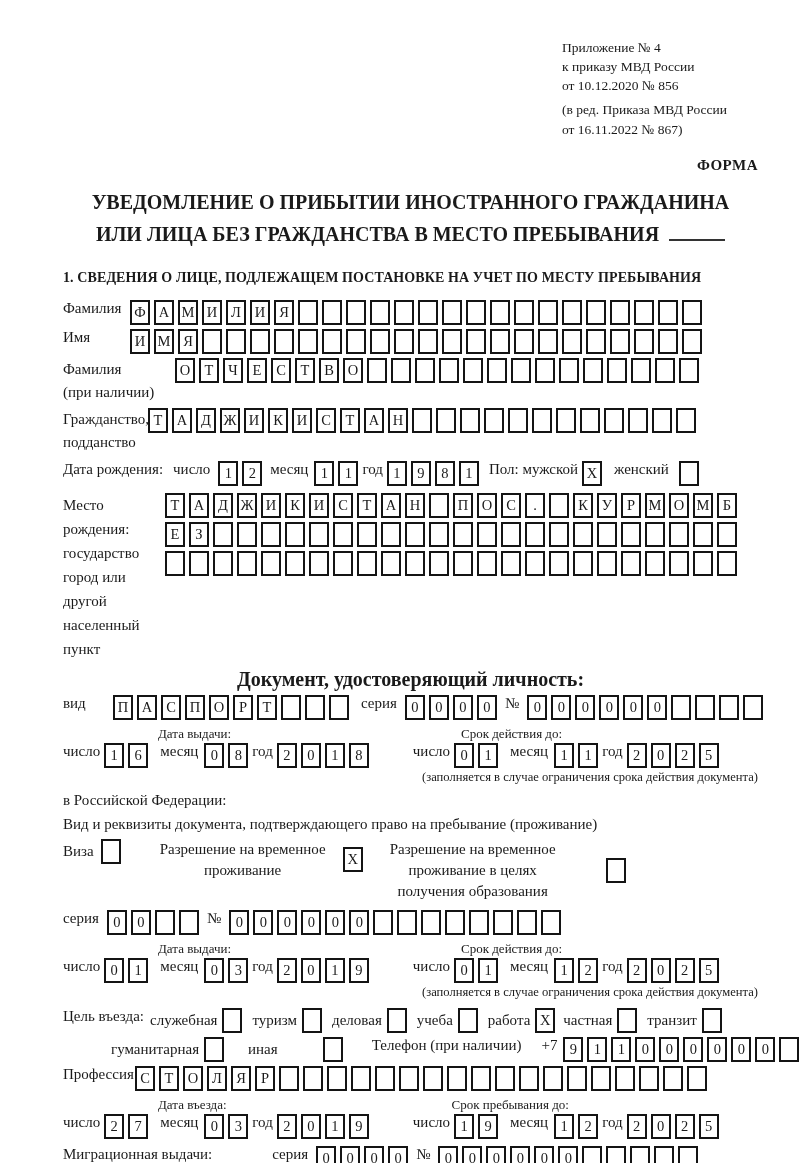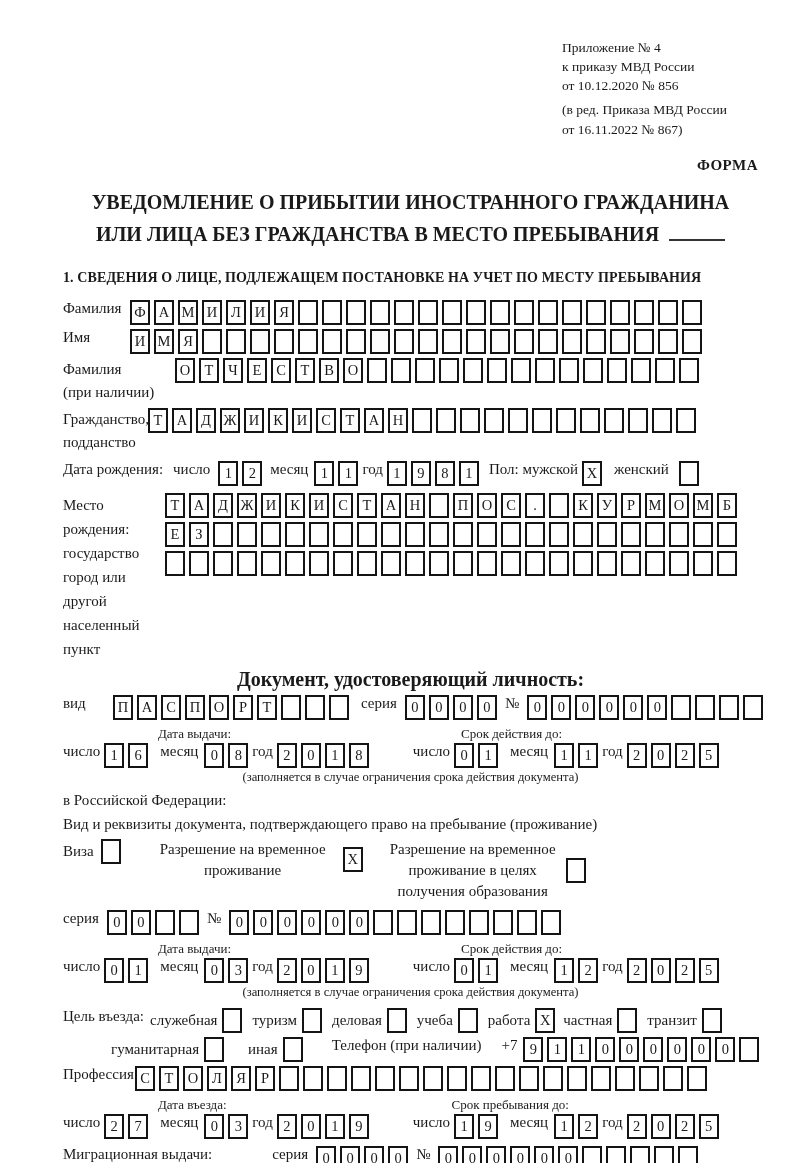--- a/index.html
+++ b/index.html
@@ -26,29 +26,29 @@
   .row.top { align-items: flex-start; }
   .boxes { display: flex; flex: none; flex-wrap: nowrap; }
   .cell {
     flex: none; width: 20px; height: 25px; border: 2px solid #141414;
     margin-right: 4px; text-align: center; line-height: 21px; font-size: 14.5px;
   }
   .lbl { flex: none; }
   .two-line { line-height: 23px; }
 
   .w67 { width: 67px; } .w85 { width: 85px; } .w112 { width: 112px; } .w102 { width: 102px; line-height: 25px; }
-  .g4 { margin-left: 4px; } .g6 { margin-left: 6px; } .g8 { margin-left: 8px; } .g10 { margin-left: 10px; } .g20 { margin-left: 20px; } .g25 { margin-left: 25px; } .g30 { margin-left: 30px; }
+  .g4 { margin-left: 4px; } .g6 { margin-left: 6px; } .g8 { margin-left: 8px; } .g10 { margin-left: 10px; } .g20 { margin-left: 20px; gap: 40px; } .g25 { margin-left: 25px; } .g30 { margin-left: 30px; }
   .g40 { margin-left: 40px; } .g48 { margin-left: 48px; } .g60 { margin-left: 60px; }
 
   .bp-rows .boxes { margin-bottom: 4px; }
 
   .doc-heading { text-align: center; font-weight: bold; font-size: 20px; margin-top: 7px; }
 
   .date-headers { display: flex; font-size: 13px; margin-top: 6px; margin-bottom: 1px; }
-  .note { text-align: center; font-size: 12.6px; margin-top: 2px; }
+  .note { text-align: right; font-size: 12.6px; margin-top: 2px; }
 
   .intro { margin-top: 7px; font-size: 15px; }
 
   .opts { display: flex; align-items: flex-start; margin-top: 6px; }
   .opt { display: flex; align-items: center; flex: none; }
   .opt .olbl { margin-right: 7px; }
   .optw185 { width: 186px; text-align: center; line-height: 1.4; }
   .optw170 { width: 172px; text-align: center; line-height: 1.4; }
 
   .purpose .olbl { margin-right: 5px; }

